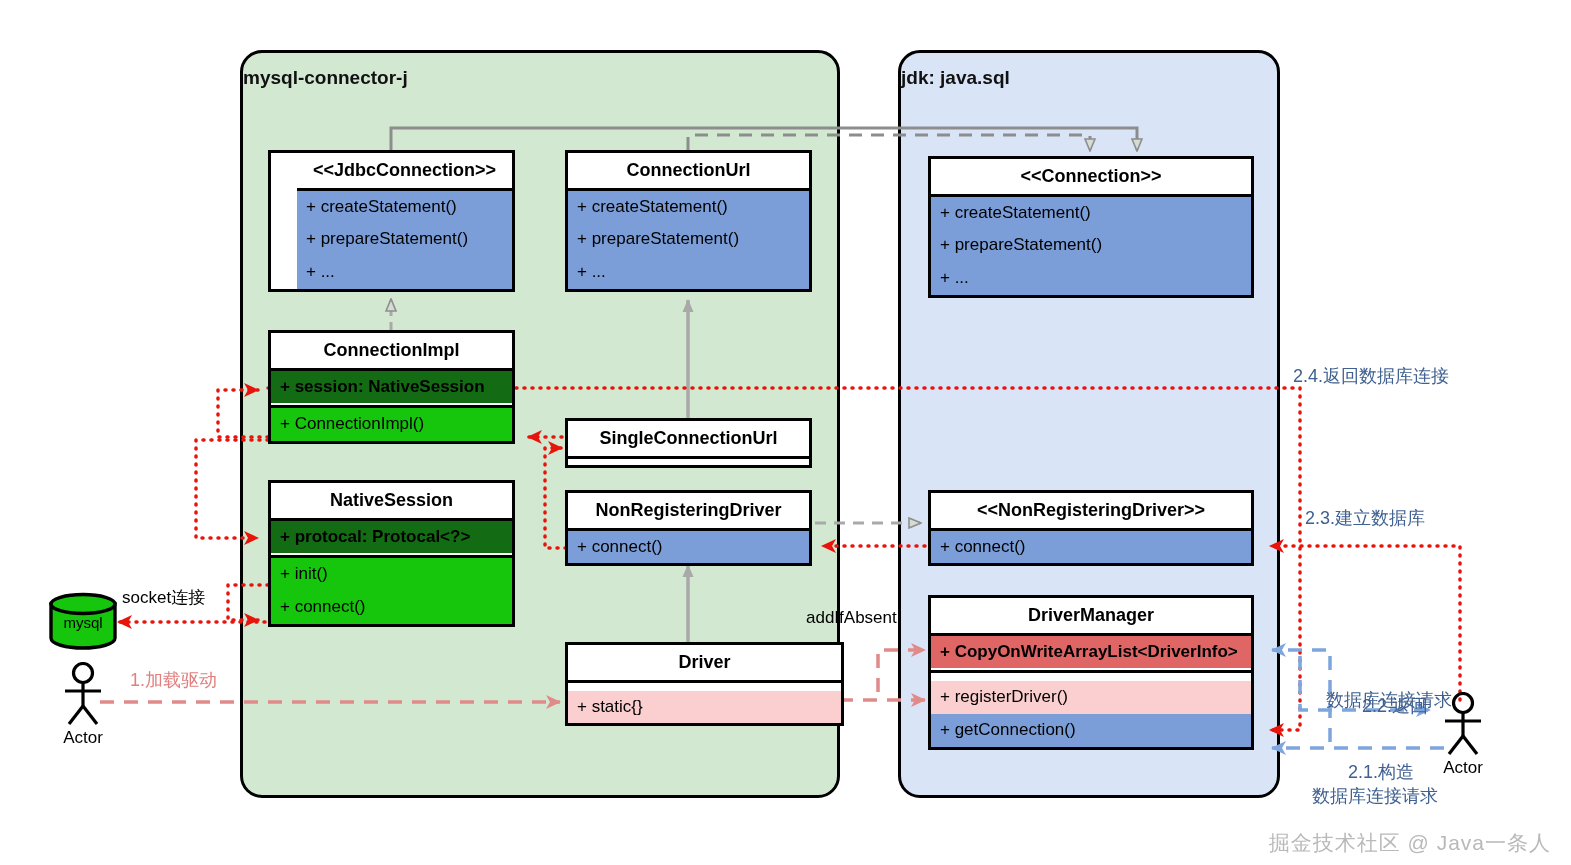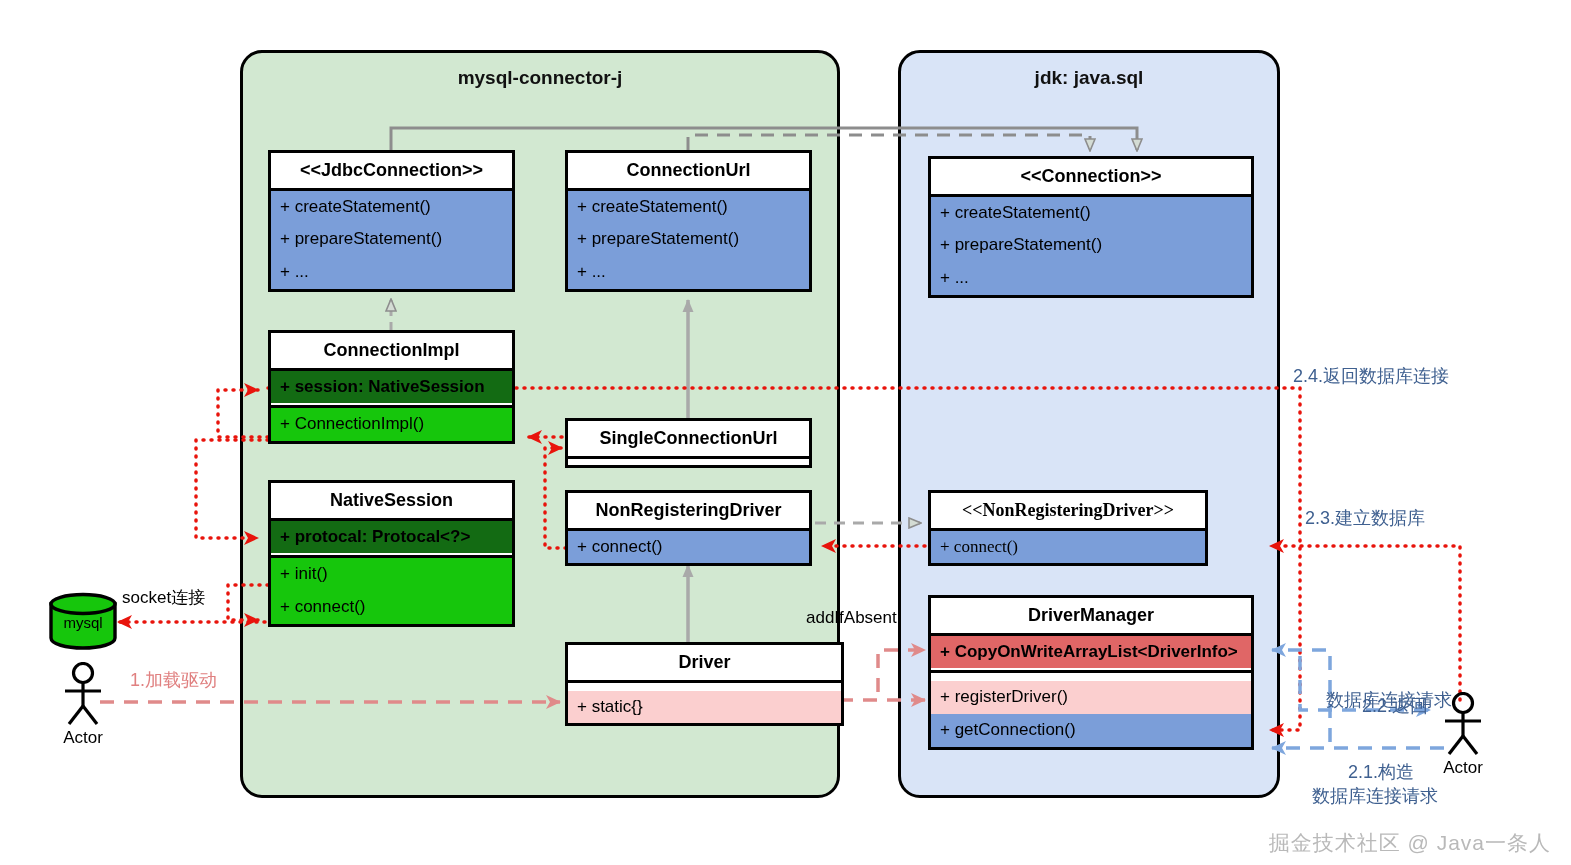--- a/index.html
+++ b/index.html
@@ -6,21 +6,21 @@
   body{
     font-family:"Liberation Sans","DejaVu Sans",sans-serif;
     width:1571px;height:865px;position:relative;overflow:hidden;
   }
   #stage{position:absolute;left:0;top:0;width:1571px;height:865px;}
   svg#wires{position:absolute;left:0;top:0;width:1571px;height:865px;pointer-events:none;}
 
   
   .pkg{position:absolute;border:3px solid #000;border-radius:22px;box-sizing:border-box;}
   .pkg-title{
-    position:absolute;left:0;right:0;top:14px;text-align:center;
+    position:absolute;left:0;right:0;top:14px;text-align:left;
     font-weight:bold;font-size:19px;color:#111;
   }
   #pkg-mysql{left:240px;top:50px;width:600px;height:748px;background:#d2e8d1;}
   #pkg-jdk{left:898px;top:50px;width:382px;height:748px;background:#d9e4f7;}
 
   
   .uml{position:absolute;border:3px solid #000;box-sizing:border-box;background:#fff;z-index:3;}
   .uml .name{
     text-align:center;font-weight:bold;font-size:18px;color:#000;
     padding:7px 4px;background:#fff;line-height:1.15;
@@ -126,21 +126,21 @@
     <path d="M815,700 L925,700" fill="none" stroke="#e08a8a" stroke-width="3.5" stroke-dasharray="14,10" marker-end="url(#pinkArrow)"></path>
 
     <path d="M878,692 L878,650 L925,650" fill="none" stroke="#e08a8a" stroke-width="3.5" stroke-dasharray="14,10" marker-end="url(#pinkArrow)"></path>
 
     <path d="M1444,748 L1320,748 L1320,748 L1272,748" fill="none" stroke="#7ea6dd" stroke-width="3.5" stroke-dasharray="14,10" marker-end="url(#blueArrow)"></path>
 
     <path d="M1330,742 L1330,650 L1272,650" fill="none" stroke="#7ea6dd" stroke-width="3.5" stroke-dasharray="14,10" marker-end="url(#blueArrow)"></path>
     <path d="M1300,656 L1300,710 L1430,710" fill="none" stroke="#7ea6dd" stroke-width="3.5" stroke-dasharray="14,10" marker-end="url(#blueArrow)"></path>
   </svg>
 
-  <div class="uml" id="cls-jdbcconnection" style="left:268px;top:150px;width:247px;">
+  <div class="uml" id="cls-jdbcconnection" style="left:268px;top:150px;width:247px;padding-left:26px;">
     <div class="name">&lt;&lt;JdbcConnection&gt;&gt;</div>
     <div class="sep"></div>
     <div class="row blue">+ createStatement()</div>
     <div class="row blue">+ prepareStatement()</div>
     <div class="row blue">+ ...</div>
   </div>
 
   <div class="uml" id="cls-connectionurl" style="left:565px;top:150px;width:247px;">
     <div class="name">ConnectionUrl</div>
     <div class="sep"></div>
@@ -181,21 +181,21 @@
     <div class="sep"></div>
     <div style="height:6px;background:#fff;"></div>
   </div>
 
   <div class="uml" id="cls-nonregdriver" style="left:565px;top:490px;width:247px;">
     <div class="name">NonRegisteringDriver</div>
     <div class="sep"></div>
     <div class="row blue">+ connect()</div>
   </div>
 
-  <div class="uml" id="cls-nonregdriver-iface" style="left:928px;top:490px;width:280px;font-family:Liberation Serif, serif;">
+  <div class="uml" id="cls-nonregdriver-iface" style="left:928px;top:490px;width:326px;">
     <div class="name">&lt;&lt;NonRegisteringDriver&gt;&gt;</div>
     <div class="sep"></div>
     <div class="row blue">+ connect()</div>
   </div>
 
   <div class="uml" id="cls-driver" style="left:565px;top:642px;width:279px;">
     <div class="name">Driver</div>
     <div class="sep"></div>
     <div class="row lred">+ static{}</div>
   </div>

